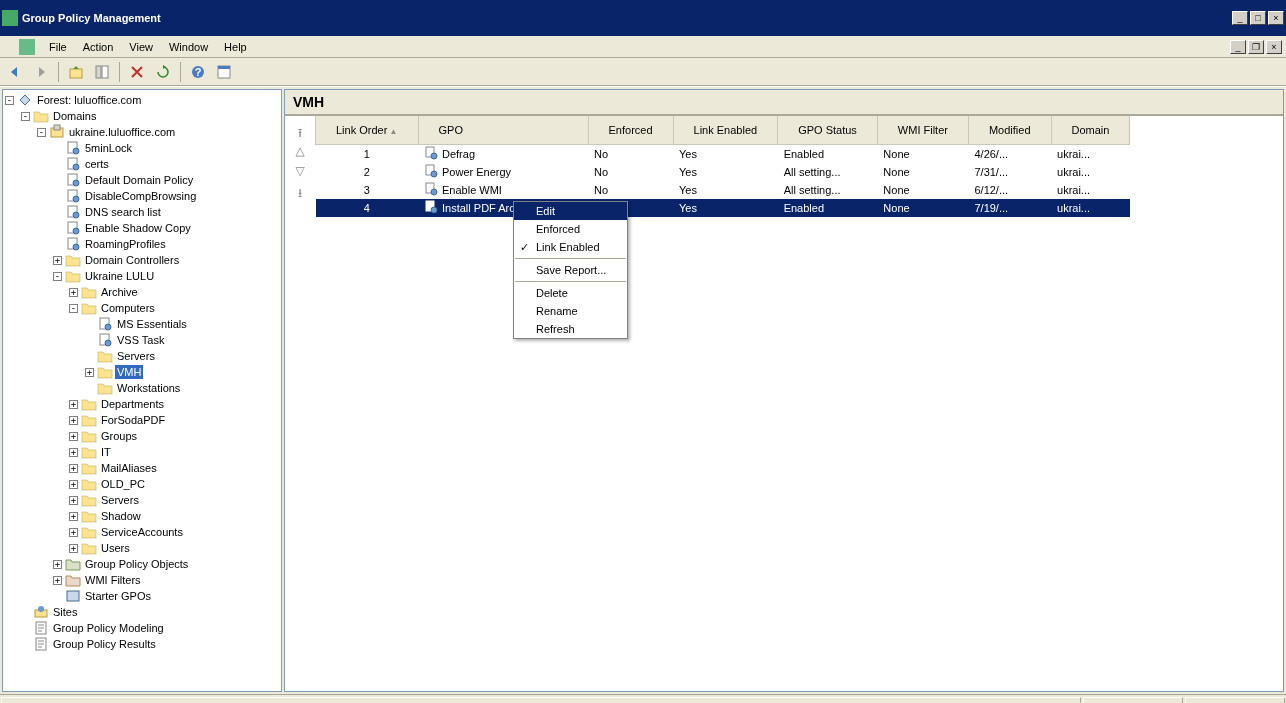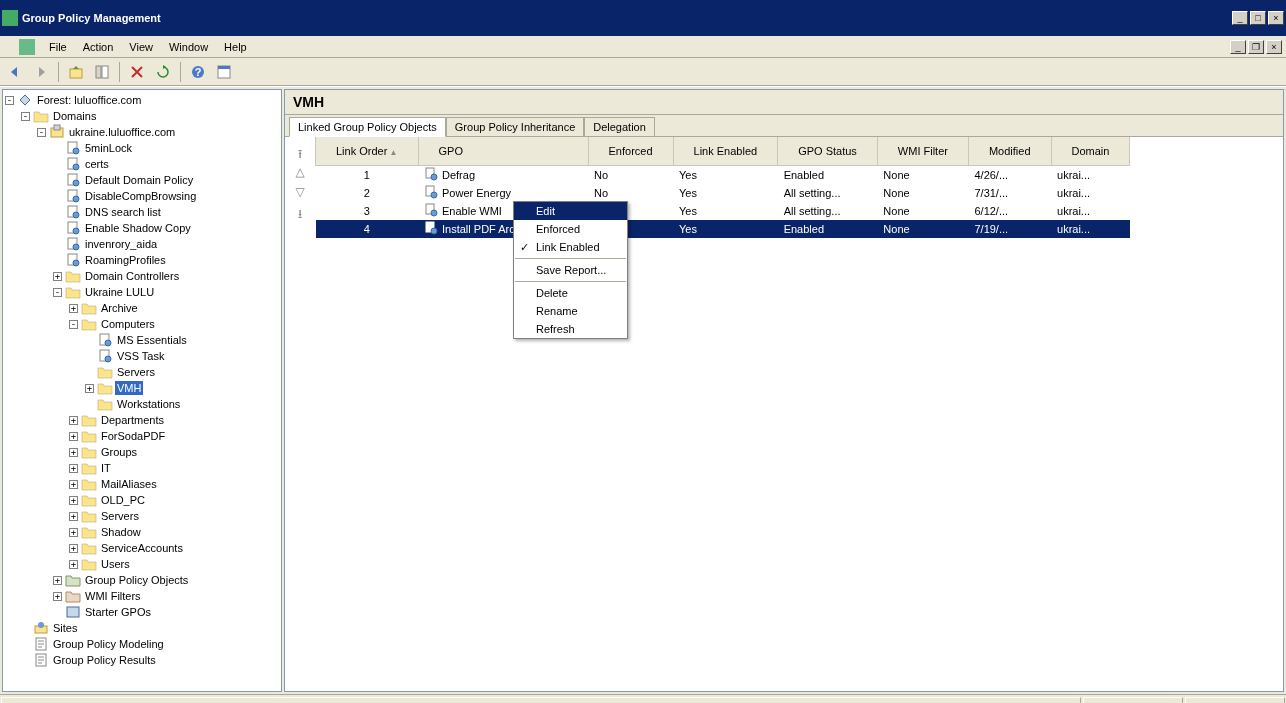--- a/index.html
+++ b/index.html
@@ -234,31 +234,20 @@
         </div>
         <div class="tree-row">
           <span class="indent" style="width:48px"></span>
           <span class="spacer"></span>
           <span class="ticon">
             <svg width="16" height="16">
               <rect x="3" y="2" width="9" height="11" fill="#fff" stroke="#888"></rect>
               <circle cx="11" cy="11" r="3" fill="#6a9ad8" stroke="#3a6a9a"></circle>
             </svg>
           </span>
-          <span class="label">invenrory_aida</span>
-        </div>
-        <div class="tree-row">
-          <span class="indent" style="width:48px"></span>
-          <span class="spacer"></span>
-          <span class="ticon">
-            <svg width="16" height="16">
-              <rect x="3" y="2" width="9" height="11" fill="#fff" stroke="#888"></rect>
-              <circle cx="11" cy="11" r="3" fill="#6a9ad8" stroke="#3a6a9a"></circle>
-            </svg>
-          </span>
           <span class="label">RoamingProfiles</span>
         </div>
         <div class="tree-row">
           <span class="indent" style="width:48px"></span>
           <span class="toggle">+</span>
           <span class="ticon">
             <svg class="folder" width="16" height="13">
               <path d="M1 3 L1 12 L15 12 L15 4 L7 4 L6 2 L1 2 Z"></path>
             </svg>
           </span>
@@ -506,25 +495,20 @@
               <rect x="3" y="2" width="10" height="12" fill="#fff" stroke="#888"></rect>
               <path d="M5 5 L11 5 M5 8 L11 8 M5 11 L9 11" stroke="#888"></path>
             </svg>
           </span>
           <span class="label">Group Policy Results</span>
         </div>
       </div>
   </div>
   <div class="content-pane">
     <div class="content-header">VMH</div>
-    <div class="tabs">
-      <div class="tab active">Linked Group Policy Objects</div>
-      <div class="tab">Group Policy Inheritance</div>
-      <div class="tab">Delegation</div>
-    </div>
     <div class="tab-content">
       <div class="order-btns">
         <div class="obtn">⭱</div>
         <div class="obtn">△</div>
         <div class="obtn">▽</div>
         <div class="obtn">⭳</div>
       </div>
       <div class="grid-wrap">
         <table class="grid">
           <thead>

